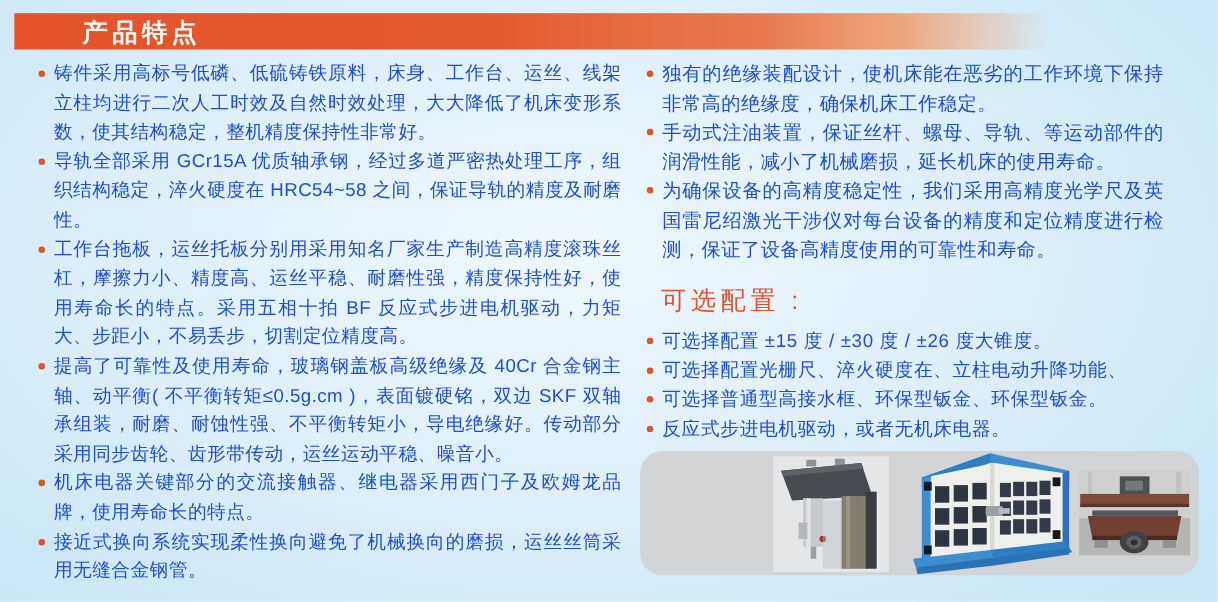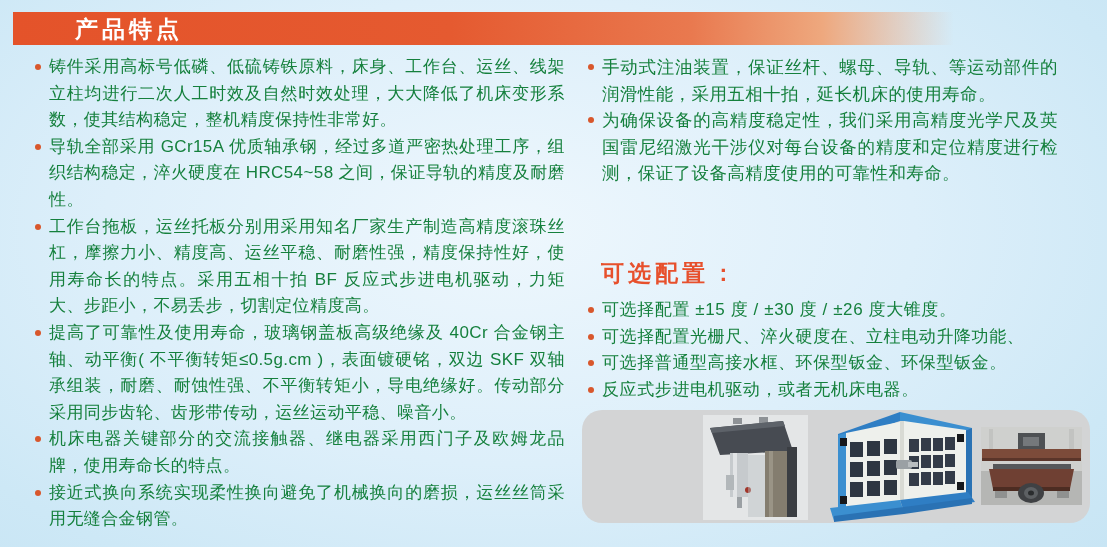--- a/index.html
+++ b/index.html
@@ -11,31 +11,31 @@
       radial-gradient(ellipse 900px 520px at 46% 42%, #eef7fd 0%, #ddeffa 45%, #cde8f6 75%, #c5e3f3 100%);
   }
   .header-bar {
     position:absolute; left:13px; top:12px; right:0; height:33px;
     background:linear-gradient(90deg, #e4532a 0%, #e55a30 40%, #e9794f 62%, #eea87e 74%, rgba(238,168,126,0) 86%);
   }
   .page-title {
     position:absolute; left:30px; top:0; height:33px; line-height:34px;
     font-size:23px; font-weight:bold; color:#ffffff; letter-spacing:4px;margin-left:32px;
   }
-  ul.features { list-style:none; position:absolute; color:#15803d; text-align:justify; }
+  ul.features { list-style:none; position:absolute; color:#1d4ed8; text-align:justify; }
   ul.features li { position:relative; padding-left:14px; }
   .dot {
     position:absolute; left:0; top:10px; width:6px; height:6px;
     border-radius:50%; background:#d8572c;
   }
   .feat-left  { left:35px; top:54px; width:530px; font-size:17px; line-height:26.6px; letter-spacing:0.4px; }
   .feat-right { left:588px; top:54px; width:470px; font-size:17.5px; line-height:26.6px; letter-spacing:0.4px; }
   .opt-heading {
     position:absolute; left:601px; top:258px;
-    font-size:23px; font-weight:bold; color:#e7502c; letter-spacing:4px;
+    font-size:23px; font-weight:normal; color:#e7502c; letter-spacing:4px;
   }
   .opt-list { left:588px; top:297px; width:500px; font-size:17px; line-height:26.5px; letter-spacing:0.6px; }
   .photo-panel {
     position:absolute; left:582px; top:410px; width:508px; height:113px;
     background:#d3d4d5; border-radius:20px;
   }
   .photo { position:absolute; }
   .photo-column    { left:121px; top:5px;  width:105px; height:105px; background:#e4e6e7; }
   .photo-enclosure { left:226px; top:-2px; width:170px; height:116px; }
   .photo-bed       { left:399px; top:17px; width:101px; height:78px;  background:#cfd0ce; }
@@ -51,21 +51,22 @@
 <ul class="features feat-left">
   <li><span class="dot"></span><span>铸件采用高标号低磷、低硫铸铁原料，床身、工作台、运丝、线架立柱均进行二次人工时效及自然时效处理，大大降低了机床变形系数，使其结构稳定，整机精度保持性非常好。</span></li>
   <li><span class="dot"></span><span>导轨全部采用 GCr15A 优质轴承钢，经过多道严密热处理工序，组织结构稳定，淬火硬度在 HRC54~58 之间，保证导轨的精度及耐磨性。</span></li>
   <li><span class="dot"></span><span>工作台拖板，运丝托板分别用采用知名厂家生产制造高精度滚珠丝杠，摩擦力小、精度高、运丝平稳、耐磨性强，精度保持性好，使用寿命长的特点。采用五相十拍 BF 反应式步进电机驱动，力矩大、步距小，不易丢步，切割定位精度高。</span></li>
   <li><span class="dot"></span><span>提高了可靠性及使用寿命，玻璃钢盖板高级绝缘及 40Cr 合金钢主轴、动平衡( 不平衡转矩≤0.5g.cm )，表面镀硬铭，双边 SKF 双轴承组装，耐磨、耐蚀性强、不平衡转矩小，导电绝缘好。传动部分采用同步齿轮、齿形带传动，运丝运动平稳、噪音小。</span></li>
   <li><span class="dot"></span><span>机床电器关键部分的交流接触器、继电器采用西门子及欧姆龙品牌，使用寿命长的特点。</span></li>
   <li><span class="dot"></span><span>接近式换向系统实现柔性换向避免了机械换向的磨损，运丝丝筒采用无缝合金钢管。</span></li>
 </ul>
 
 <ul class="features feat-right">
-  <li><span class="dot"></span><span>手动式注油装置，保证丝杆、螺母、导轨、等运动部件的润滑性能，采用五相十拍，延长机床的使用寿命。</span></li>
+  <li><span class="dot"></span><span>独有的绝缘装配设计，使机床能在恶劣的工作环境下保持非常高的绝缘度，确保机床工作稳定。</span></li>
+  <li><span class="dot"></span><span>手动式注油装置，保证丝杆、螺母、导轨、等运动部件的润滑性能，减小了机械磨损，延长机床的使用寿命。</span></li>
   <li><span class="dot"></span><span>为确保设备的高精度稳定性，我们采用高精度光学尺及英国雷尼绍激光干涉仪对每台设备的精度和定位精度进行检测，保证了设备高精度使用的可靠性和寿命。</span></li>
 </ul>
 
 <h2 class="opt-heading">可选配置 :</h2>
 
 <ul class="features opt-list">
   <li><span class="dot"></span><span>可选择配置 ±15 度 / ±30 度 / ±26 度大锥度。</span></li>
   <li><span class="dot"></span><span>可选择配置光栅尺、淬火硬度在、立柱电动升降功能、</span></li>
   <li><span class="dot"></span><span>可选择普通型高接水框、环保型钣金、环保型钣金。</span></li>
   <li><span class="dot"></span><span>反应式步进电机驱动，或者无机床电器。</span></li>

